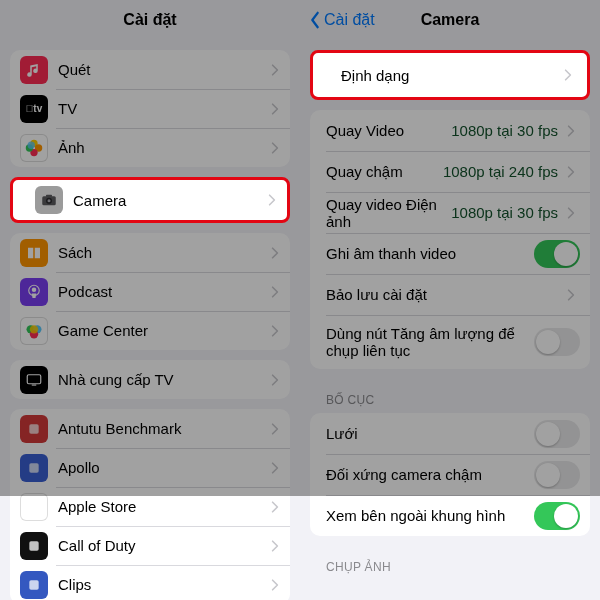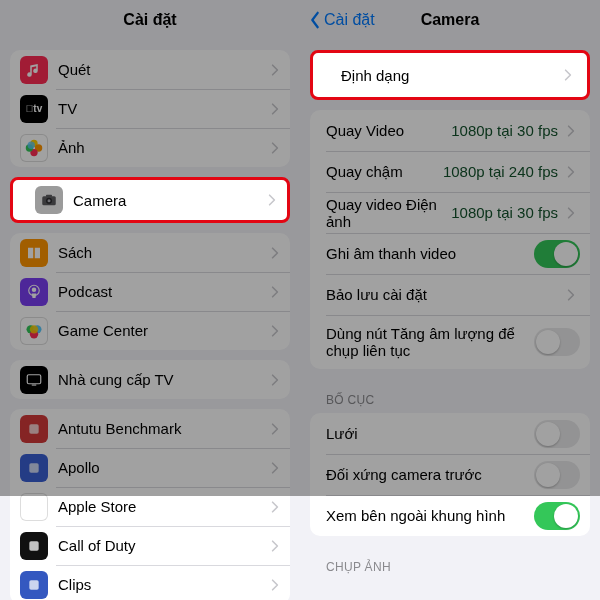--- a/index.html
+++ b/index.html
@@ -314,21 +314,21 @@
         </div>
         <div class="sectionhdr">BỐ CỤC</div>
         <div class="group" style="margin-top: 0px;">
           <div class="drow dwrap">
             <span class="dlabel">Lưới</span>
             <span class="toggle off">
               <span class="knob"></span>
             </span>
           </div>
           <div class="drow dwrap">
-            <span class="dlabel">Đối xứng camera trước</span>
+            <span class="dlabel">Đối xứng camera chậm</span>
             <span class="toggle off">
               <span class="knob"></span>
             </span>
           </div>
           <div class="drow dwrap">
             <span class="dlabel">Xem bên ngoài khung hình</span>
             <span class="toggle on">
               <span class="knob"></span>
             </span>
           </div>

